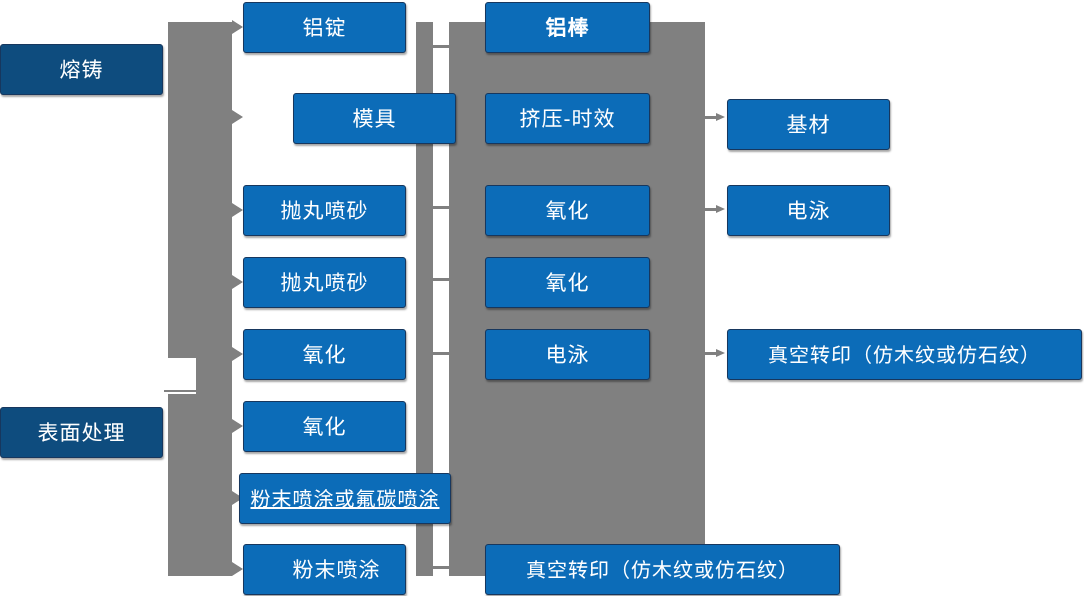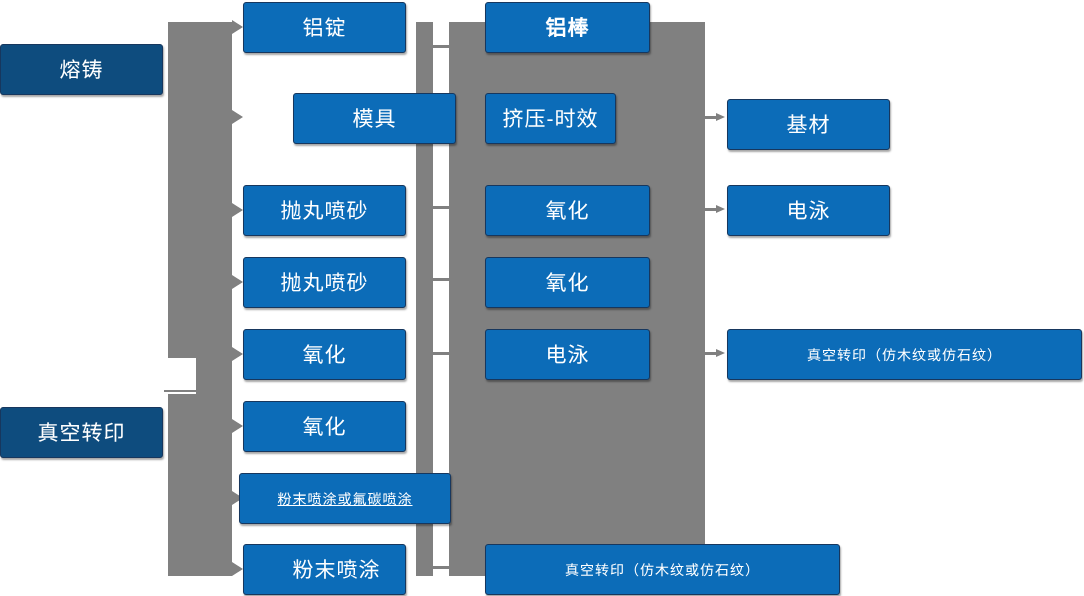--- a/index.html
+++ b/index.html
@@ -86,21 +86,21 @@
     border:1px solid #17375e;
     border-radius:3px;
     font-size:21px;
     line-height:1;
     letter-spacing:1px;
     white-space:nowrap;
     box-shadow:1px 2px 2px rgba(0,0,0,0.35);
   }
   .node.navy{ background:#0e4c7e;margin-top:42px; }
   .node.blue{ background:#0c6cb8; }
-  .node.wide{ font-size:14px; }
+  .node.wide{ font-size:20px; }
 </style>
 </head>
 <body>
 
 <div id="canvas">
 
   <div class="gray gray-panel-left"></div>
   <div class="gray-panel-left-notch"></div>
 
   <div class="arrow-head" style="top:20px;"></div>
@@ -133,33 +133,33 @@
   <div class="mini-arrow" style="left:703px; top:205px;">
     <span class="shaft"></span>
     <span class="head"></span>
   </div>
   <div class="mini-arrow" style="left:703px; top:349px;">
     <span class="shaft"></span>
     <span class="head"></span>
   </div>
 
   <div class="node navy" style="left:0px;   top:2px;   width:163px; height:51px;">熔铸</div>
-  <div class="node navy" style="left:0px;   top:365px; width:163px; height:51px;">真空转印</div>
+  <div class="node navy" style="left:0px;   top:365px; width:163px; height:51px;">表面处理</div>
 
   <div class="node blue" style="left:243px; top:2px;   width:163px; height:51px;">铝锭</div>
   <div class="node blue" style="left:245px; top:93px;  width:163px; height:51px;margin-left:48px;">模具</div>
   <div class="node blue" style="left:243px; top:185px; width:163px; height:51px;">抛丸喷砂</div>
   <div class="node blue" style="left:243px; top:257px; width:163px; height:51px;">抛丸喷砂</div>
   <div class="node blue" style="left:243px; top:329px; width:163px; height:51px;">氧化</div>
   <div class="node blue" style="left:243px; top:401px; width:163px; height:51px;">氧化</div>
   <div class="node blue wide" style="left:239px; top:473px; width:212px; height:51px;text-decoration:underline;">粉末喷涂或氟碳喷涂</div>
   <div class="node blue" style="left:243px; top:544px; width:163px; height:51px;padding-left:24px;">粉末喷涂</div>
 
   <div class="node blue" style="left:485px; top:2px;   width:165px; height:51px;font-weight:bold;">铝棒</div>
-  <div class="node blue" style="left:485px; top:93px;  width:131px; height:51px;">挤压-时效</div>
+  <div class="node blue" style="left:485px; top:93px;  width:165px; height:51px;">挤压-时效</div>
   <div class="node blue" style="left:485px; top:185px; width:165px; height:51px;">氧化</div>
   <div class="node blue" style="left:485px; top:257px; width:165px; height:51px;">氧化</div>
   <div class="node blue" style="left:485px; top:329px; width:165px; height:51px;">电泳</div>
   <div class="node blue wide" style="left:485px; top:544px; width:355px; height:51px;">真空转印（仿木纹或仿石纹）</div>
 
   <div class="node blue" style="left:727px; top:99px;  width:163px; height:51px;">基材</div>
   <div class="node blue" style="left:727px; top:185px; width:163px; height:51px;">电泳</div>
   <div class="node blue wide" style="left:727px; top:329px; width:355px; height:51px;">真空转印（仿木纹或仿石纹）</div>
 
 </div>

